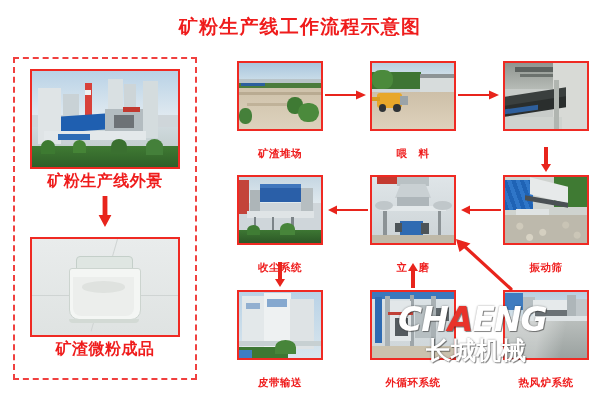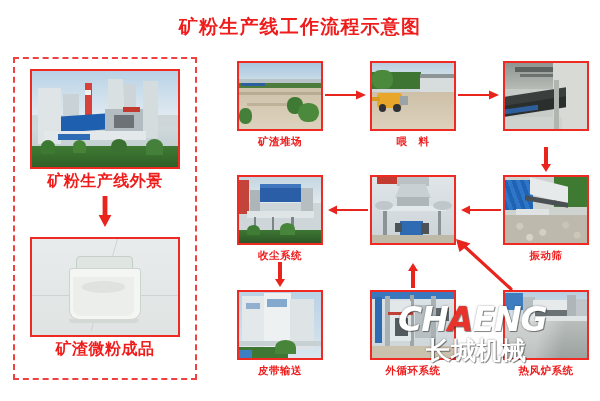--- a/index.html
+++ b/index.html
@@ -90,21 +90,21 @@
     position: absolute;
     width: 86px;
     text-align: center;
   }
   .node .photo {
     width: 86px;
     height: 70px;
   }
   .node .caption {
     font-size: 10.5px;
-    margin-top: 4px;
+    margin-top: 16px;
   }
   .node .caption .ln2 { display: block; }
 
   
   .col1 { left: 12px; }
   .col2 { left: 145px; }
   .col3 { left: 278px; }
   .row1 { top: 4px; }
   .row2 { top: 118px; }
   .row3 { top: 233px; }
@@ -301,20 +301,21 @@
         <div class="grey" style="left:4%;  top:36%; width:22%; height:14%; background:#c0c7ca; border-radius:50%;"></div>
         <div class="grey" style="left:74%; top:36%; width:24%; height:14%; background:#c0c7ca; border-radius:50%;"></div>
         <div class="dark" style="left:14%; top:52%; width:4%; height:48%; background:#8c9396;"></div>
         <div class="dark" style="left:80%; top:52%; width:4%; height:48%; background:#8c9396;"></div>
         <div class="blue" style="left:34%; top:66%; width:28%; height:22%; background:#2f6bb2;"></div>
         <div class="dark" style="left:28%; top:70%; width:8%;  height:14%; background:#4d5458;"></div>
         <div class="dark" style="left:60%; top:70%; width:10%; height:16%; background:#4d5458;"></div>
         <div class="ground" style="height:12%; background:#bfb9a8;"></div>
       </div>
     </div>
+    <div class="caption">立　磨</div>
   </div>
 
   <div class="node row2 col3">
     <div class="photo">
       <div class="ph" style="background:#cfd3cf;">
         <div class="green" style="left:60%; top:0; width:40%; height:46%; background:#3f7a33;"></div>
         <div class="blue" style="left:0; top:4%; width:34%; height:46%; background:#1f63b5;"></div>
         <div style="position:absolute; left:0; top:4%; width:34%; height:46%;
                     background:repeating-linear-gradient(70deg,#1f63b5 0 4px,#2f76c8 4px 8px);"></div>
         <div class="white" style="left:30%; top:8%; width:46%; height:26%; background:#e7eaea; transform:skewY(14deg);"></div>

